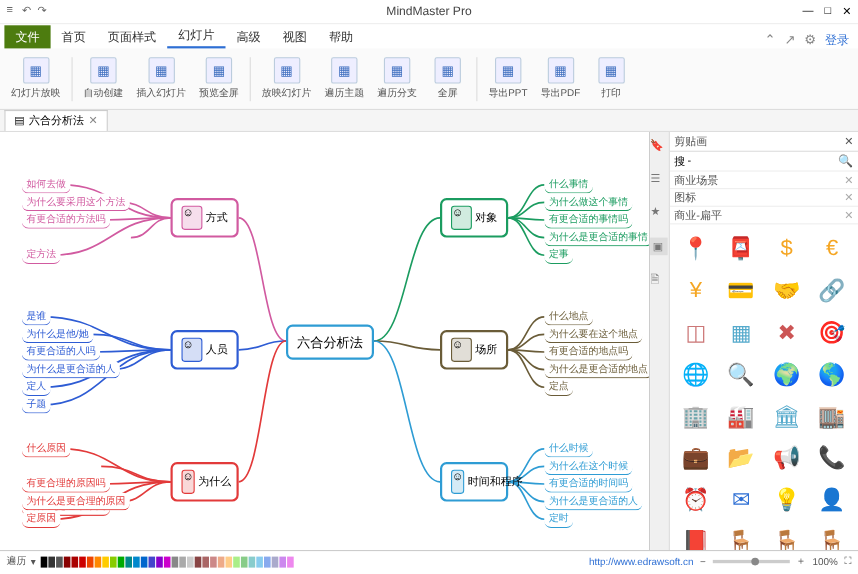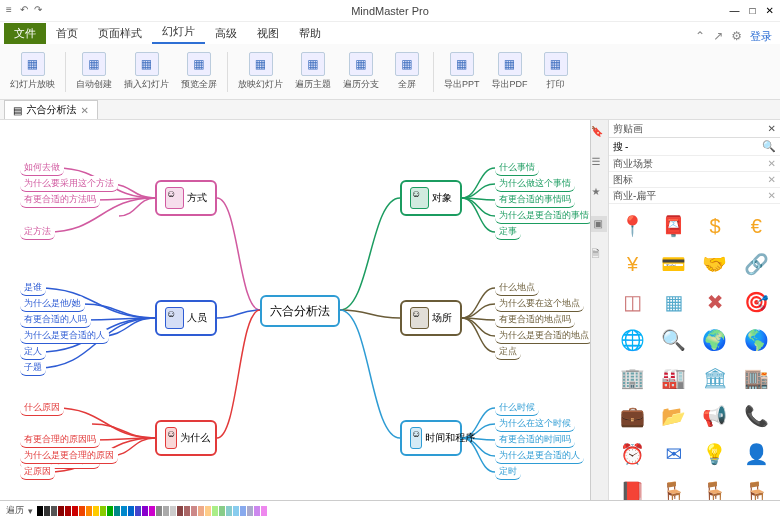--- a/index.html
+++ b/index.html
@@ -400,13 +400,23 @@
       <span style="background: rgb(255, 204, 136);"></span>
       <span style="background: rgb(170, 238, 136);"></span>
       <span style="background: rgb(136, 204, 136);"></span>
       <span style="background: rgb(136, 204, 204);"></span>
       <span style="background: rgb(136, 204, 238);"></span>
       <span style="background: rgb(136, 170, 238);"></span>
       <span style="background: rgb(170, 170, 204);"></span>
       <span style="background: rgb(204, 136, 238);"></span>
       <span style="background: rgb(238, 136, 238);"></span>
     </div>
+ <div class="right">
+  <span style="color:#2e6fd4">http://www.edrawsoft.cn</span>
+  <span>−</span>
+  <div class="slider">
+        <div class="thumb"></div>
+      </div>
+  <span>＋</span>
+  <span>100%</span>
+  <span>⛶</span>
+ </div>
 </div>
 
 </body></html>

